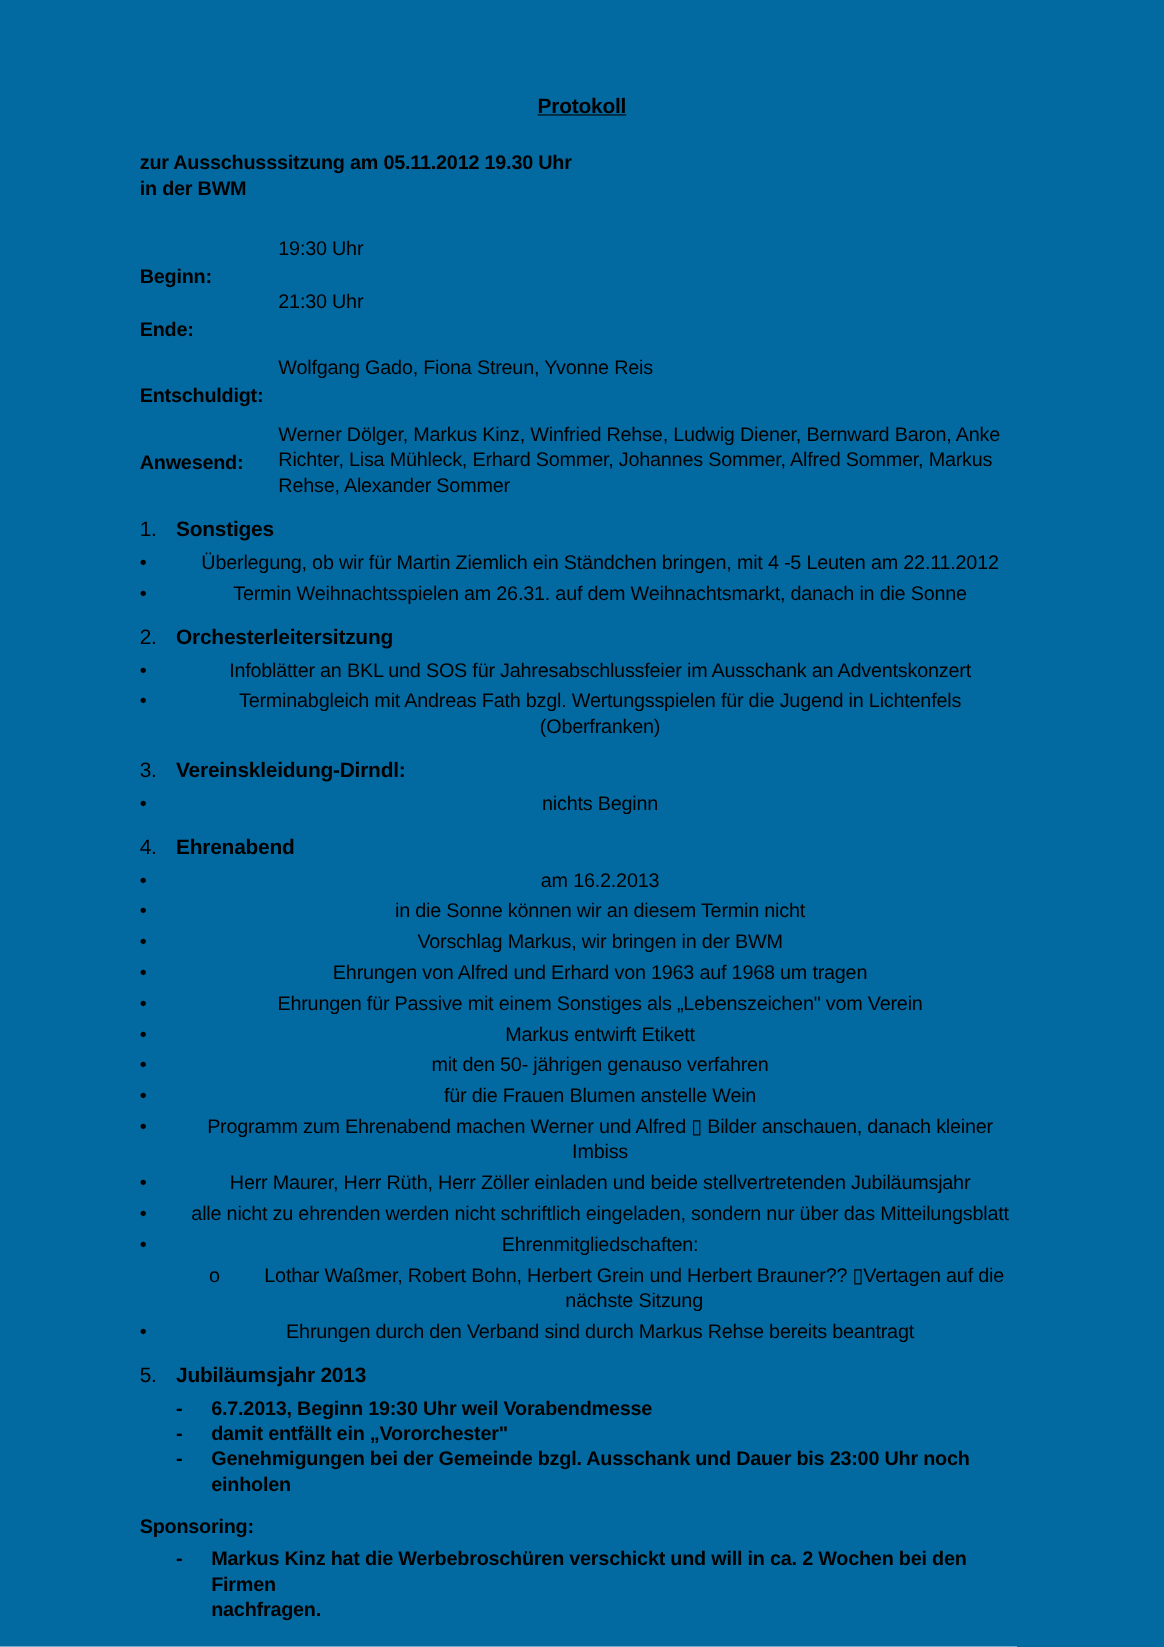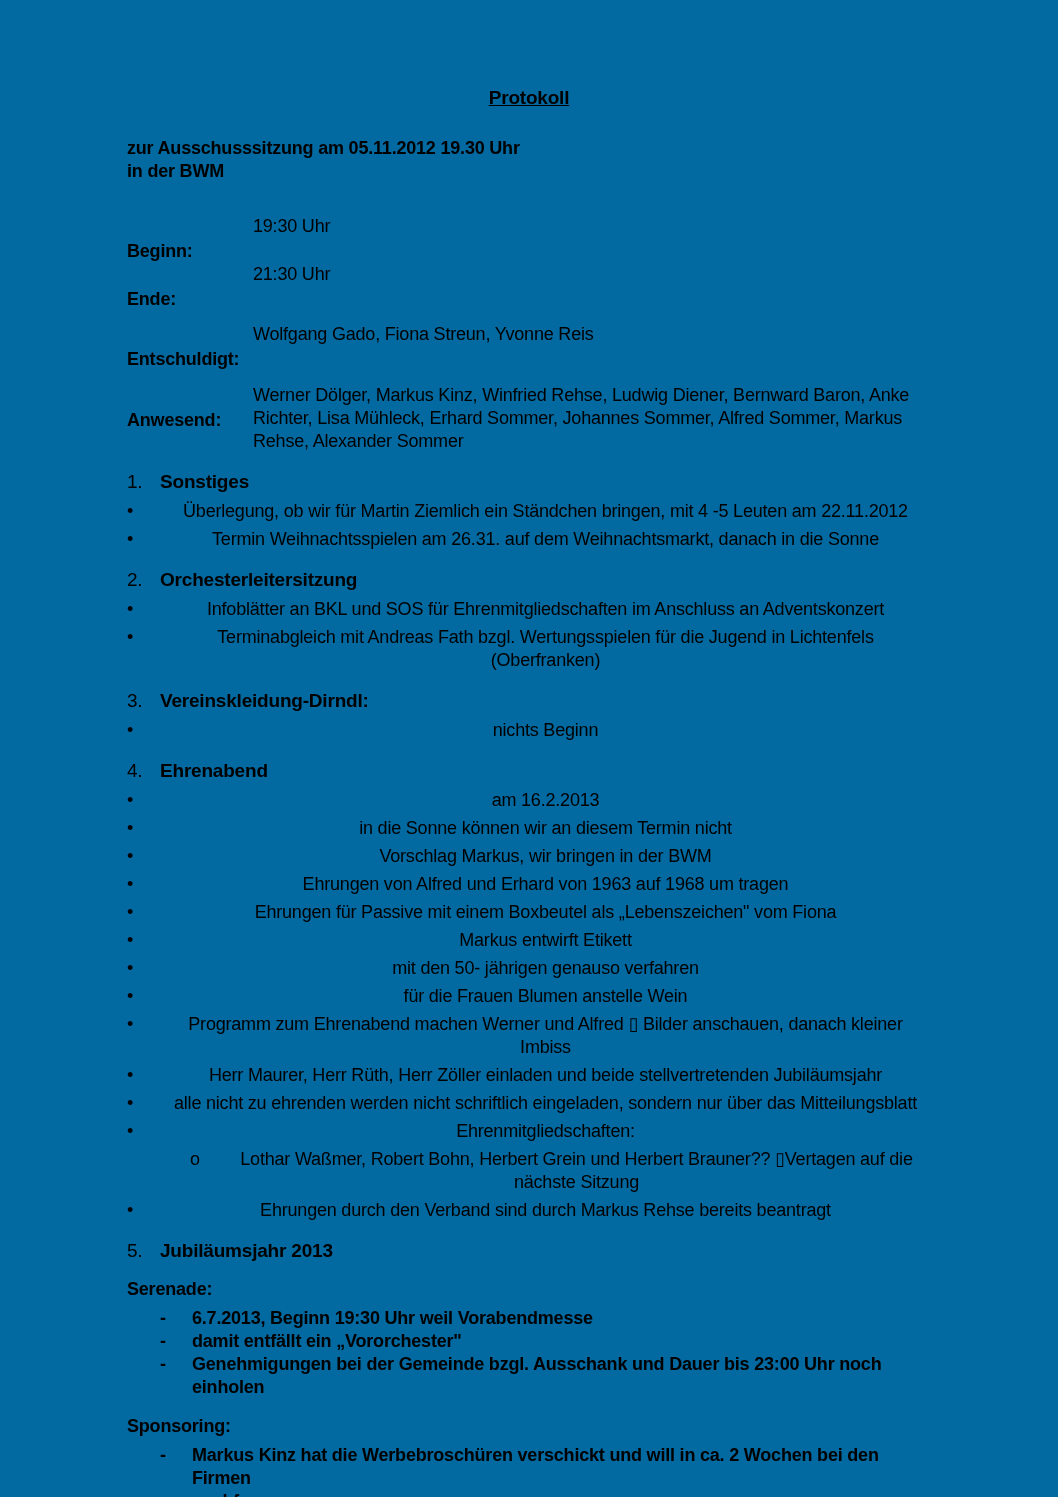--- a/index.html
+++ b/index.html
@@ -75,21 +75,21 @@
       </div>
     </div>
 
     <div>
       <div class="sec-h">
         <span class="sec-num">2.</span>
         <span>Orchesterleitersitzung</span>
       </div>
       <div class="li">
         <span class="mk">•</span>
-        <span class="tx">Infoblätter an BKL und SOS für Ehrenmitgliedschaften im Anschluss an Adventskonzert</span>
+        <span class="tx">Infoblätter an BKL und SOS für Jahresabschlussfeier im Ausschank an Adventskonzert</span>
       </div>
       <div class="li">
         <span class="mk">•</span>
         <span class="tx">Terminabgleich mit Andreas Fath bzgl. Wertungsspielen für die Jugend in Lichtenfels
 (Oberfranken)</span>
       </div>
     </div>
 
     <div>
       <div class="sec-h">
@@ -118,21 +118,21 @@
       <div class="li">
         <span class="mk">•</span>
         <span class="tx">Vorschlag Markus, wir bringen in der BWM</span>
       </div>
       <div class="li">
         <span class="mk">•</span>
         <span class="tx">Ehrungen von Alfred und Erhard von 1963 auf 1968 um tragen</span>
       </div>
       <div class="li">
         <span class="mk">•</span>
-        <span class="tx">Ehrungen für Passive mit einem Boxbeutel als „Lebenszeichen" vom Fiona</span>
+        <span class="tx">Ehrungen für Passive mit einem Sonstiges als „Lebenszeichen" vom Verein</span>
       </div>
       <div class="li">
         <span class="mk">•</span>
         <span class="tx">Markus entwirft Etikett</span>
       </div>
       <div class="li">
         <span class="mk">•</span>
         <span class="tx">mit den 50- jährigen genauso verfahren</span>
       </div>
       <div class="li">
@@ -168,21 +168,20 @@
     </div>
 
     <div>
       <div class="sec-h">
         <span class="sec-num">5.</span>
         <span>Jubiläumsjahr 2013</span>
       </div>
     </div>
 
     <div>
-      <div class="subsec-h">Serenade:</div>
       <div class="dash-list">
         <div class="dli">
           <span class="mk">-</span>
           <span class="tx">6.7.2013, Beginn 19:30 Uhr weil Vorabendmesse</span>
         </div>
         <div class="dli">
           <span class="mk">-</span>
           <span class="tx">damit entfällt ein „Vororchester"</span>
         </div>
         <div class="dli">

